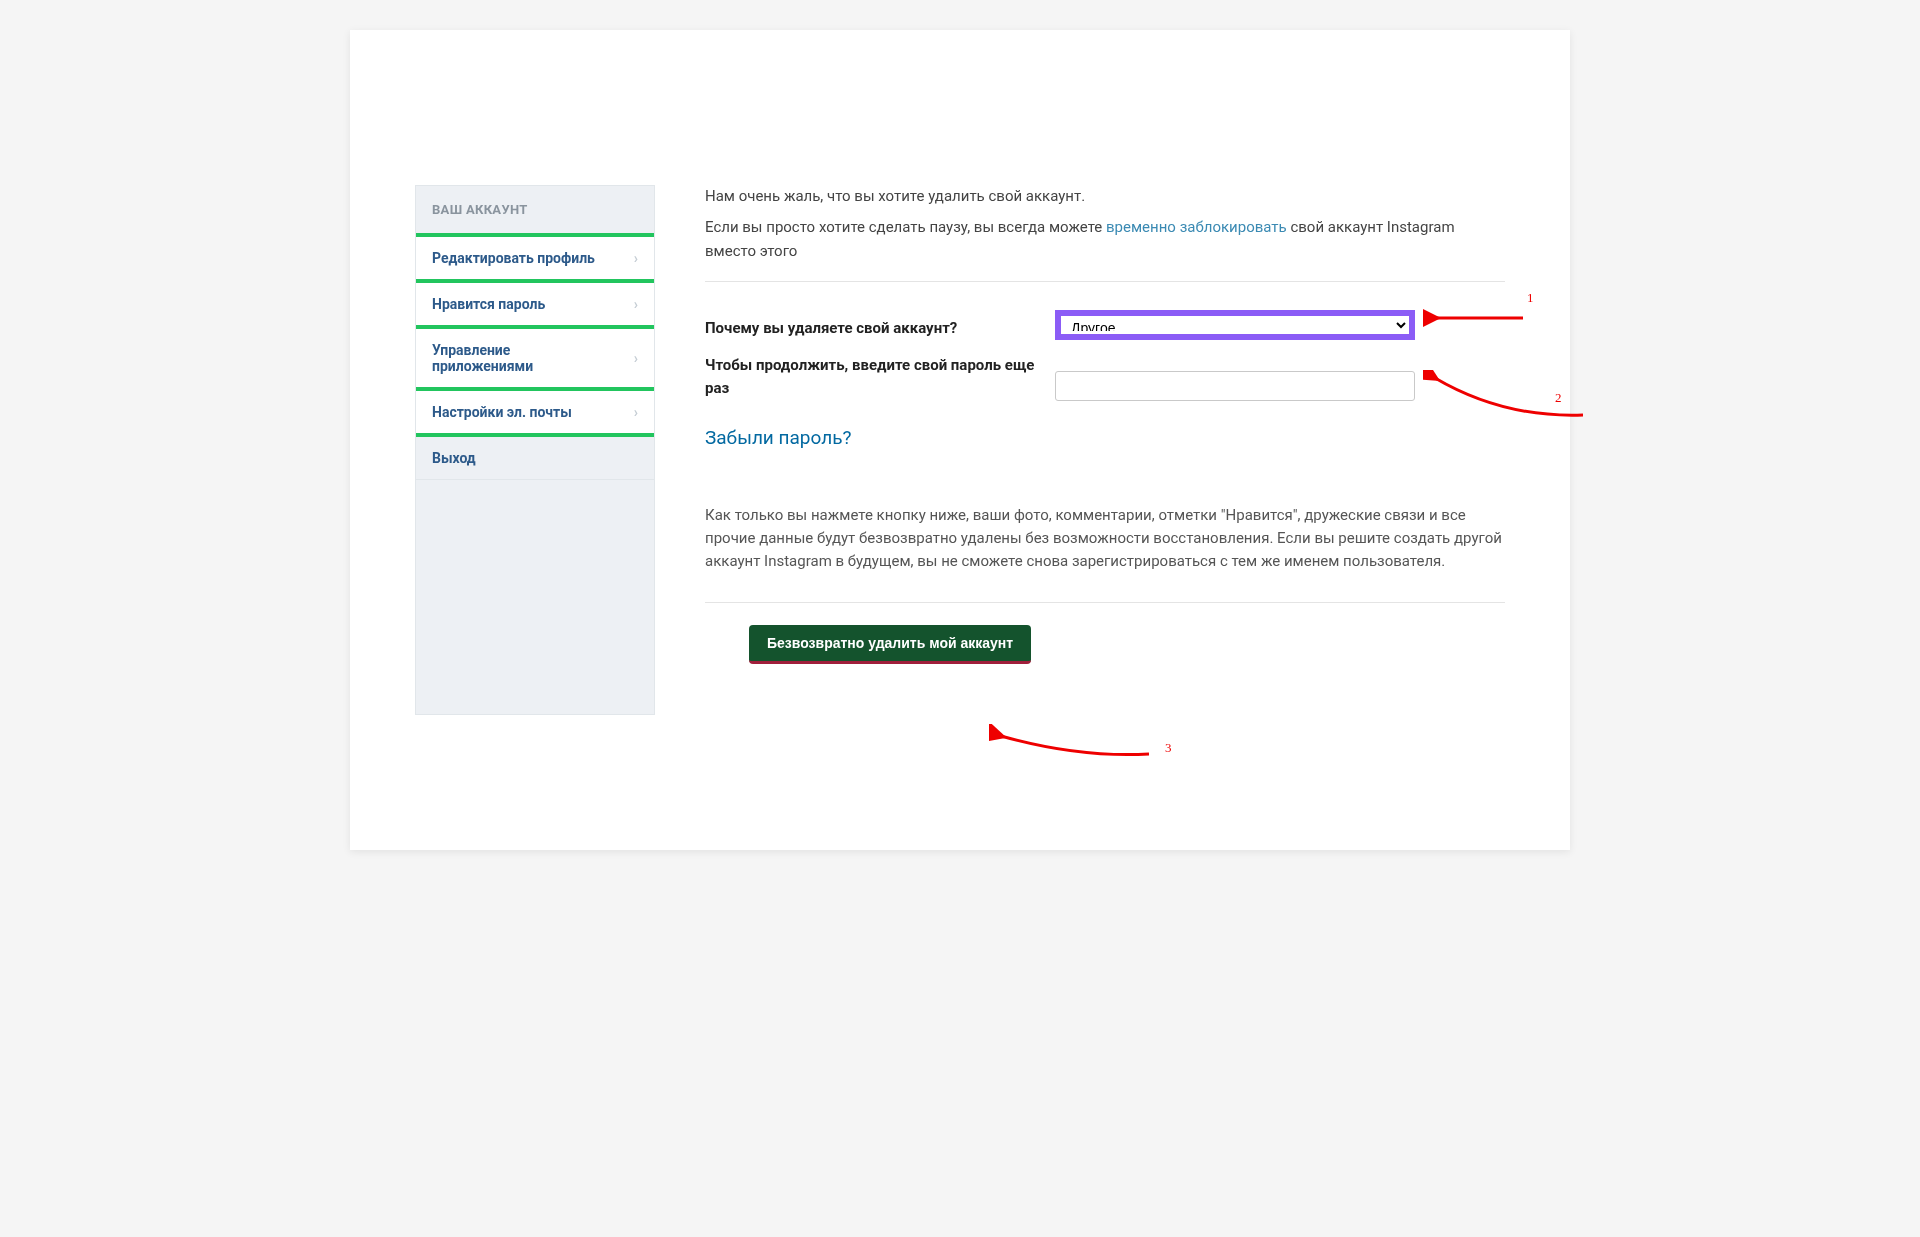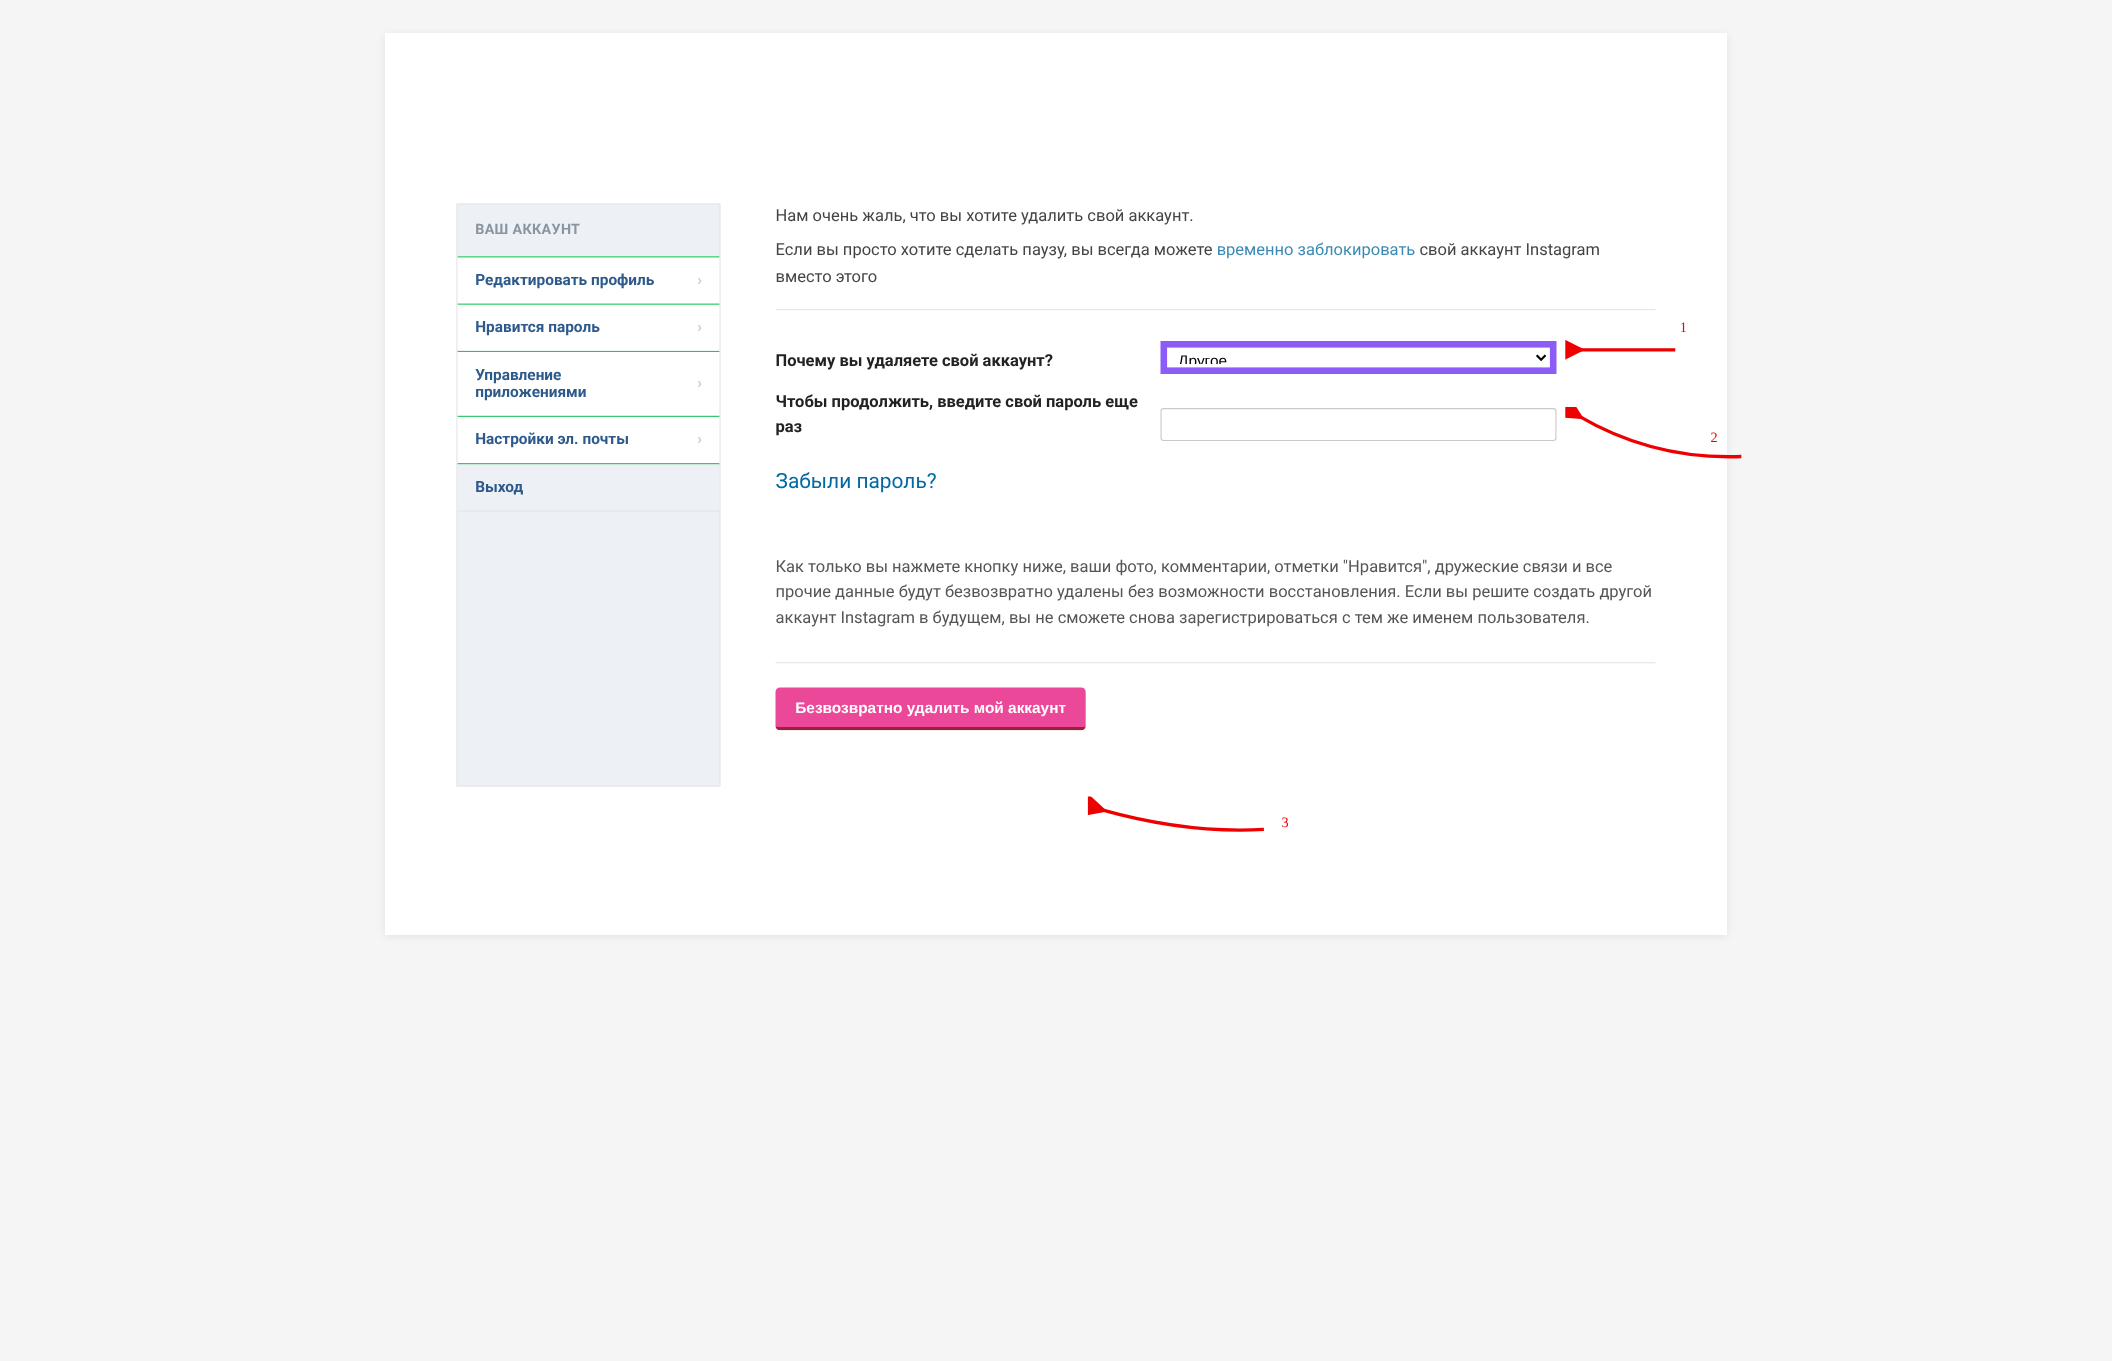--- a/index.html
+++ b/index.html
@@ -45,21 +45,21 @@
     }
     .sidebar-item {
       display: flex;
       justify-content: space-between;
       align-items: center;
       padding: 13px 16px;
       font-size: 14px;
       font-weight: 700;
       color: #2d5a8a;
       background: #fff;
-      border-top: 1px solid #22c55e;
+      border-top: 4px solid #22c55e;
       cursor: pointer;
       gap: 34px;
     }
     .sidebar-item.no-chevron {
       background: #edf0f4;
       color: #2d5a8a;
     }
     .sidebar-item .chevron {
       color: #c5cdd4;
       font-size: 14px;
@@ -129,29 +129,30 @@
       color: #555;
       font-size: 15px;
       line-height: 1.55;
     }
     hr.divider2 {
       border: none;
       border-top: 1px solid #e4e4e4;
       margin: 28px 0 22px 0;
     }
     .delete-button {
-      background: #ec4899;
+      background: #14532d;
       color: #fff;
       border: none;
       border-bottom: 3px solid #a01f3b;
       padding: 10px 18px;
       font-size: 14px;
       font-weight: 700;
       border-radius: 4px;
       cursor: pointer;
+      margin-left: 44px;
     }
     
     .anno {
       position: absolute;
       pointer-events: none;
     }
     .anno-num {
       color: #e00;
       font-size: 13px;
       font-family: "Times New Roman", serif;

